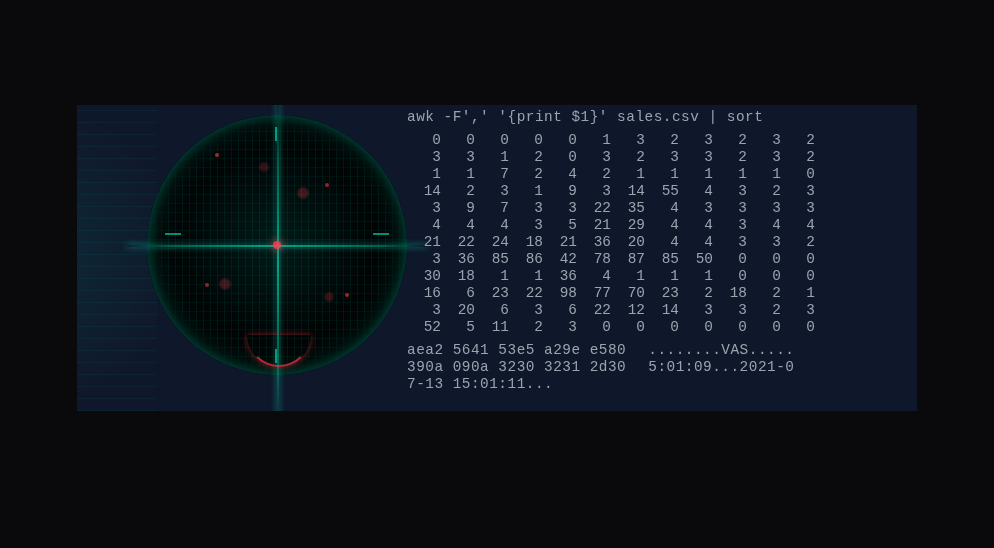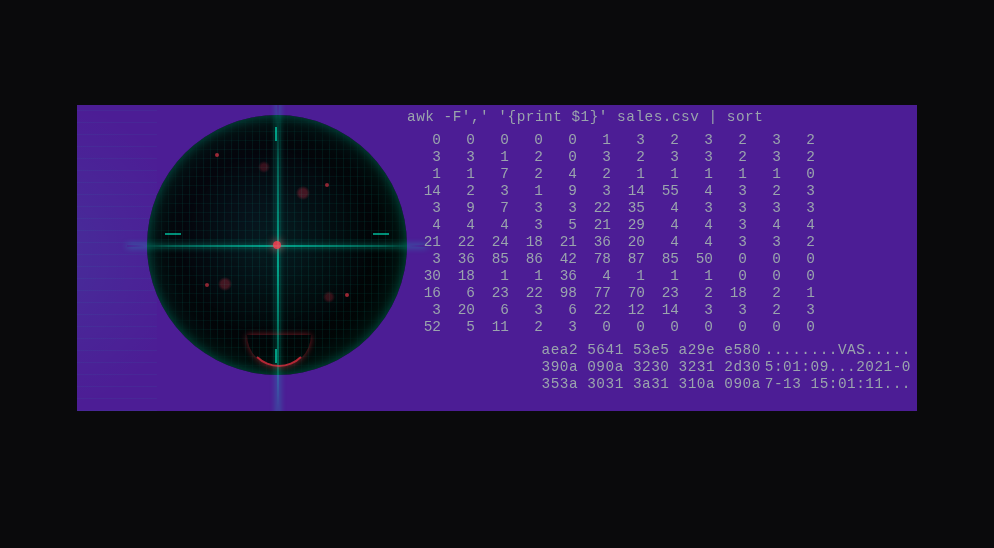--- a/index.html
+++ b/index.html
@@ -10,21 +10,21 @@
     background: #0a0a0c;
     overflow: hidden;
     font-family: "Courier New", Courier, monospace;
   }
   .panel {
     position: absolute;
     left: 77px;
     top: 105px;
     width: 840px;
     height: 306px;
-    background: #4c1d95;
+    background: #0f172a;
     overflow: hidden;
   }
   
   .globe-zone {
     position: absolute;
     left: 0;
     top: 0;
     width: 340px;
     height: 306px;
   }
@@ -162,22 +162,21 @@
   .cell {
     width: 34px;
     text-align: right;
     white-space: pre;
   }
   .hex-block {
     margin-top: 2px;
   }
   .hex-row {
     display: flex;
-    gap: 4px;
-    justify-content: flex-end;
+    gap: 22px;
   }
   .hex-left {
     white-space: pre;
     letter-spacing: 0.5px;
   }
   .hex-right {
     white-space: pre;
     letter-spacing: 0.5px;
   }
 </style>
@@ -376,18 +375,17 @@
           <span class="hex-left">aea2 5641 53e5 a29e e580</span>
           <span class="hex-right">........VAS.....</span>
         </div>
         <div class="hex-row">
         </div>
         <div class="hex-row">
           <span class="hex-left">390a 090a 3230 3231 2d30</span>
           <span class="hex-right">5:01:09...2021-0</span>
         </div>
         <div class="hex-row">
-          <span class="hex-left">353a 3031 3a31 310a 090a</span>
           <span class="hex-right">7-13 15:01:11...</span>
         </div>
       </div>
   </div>
 </div>
 
 </body></html>

